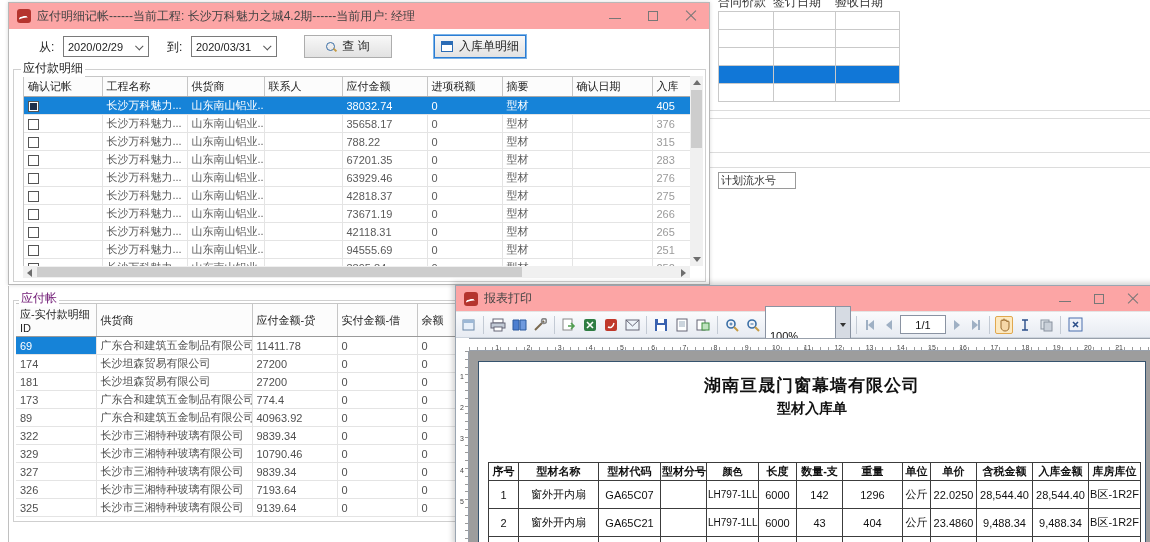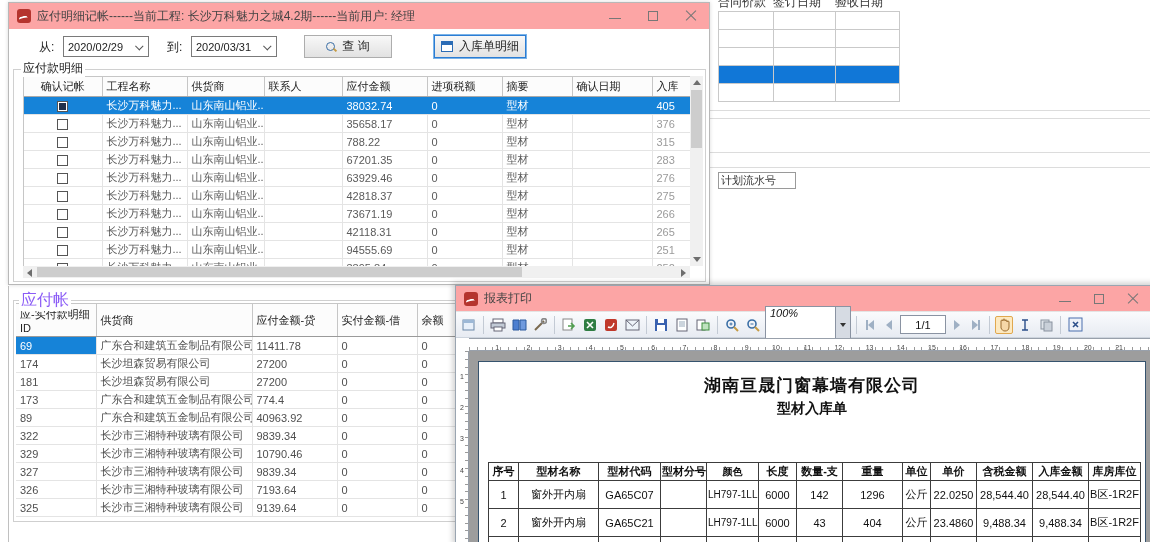--- a/index.html
+++ b/index.html
@@ -61,56 +61,56 @@
   .grid th { font-weight:normal; font-size:11px; color:#222; text-align:left; padding:0 4px;
     border-right:1px solid #c6c6c6; border-bottom:1px solid #a9a9a9; border-top:1px solid #c6c6c6; background:#fcfcfc; height:20px; }
   .grid td { font-size:11px; color:#5a5a5a; padding:0 4px; border-right:1px solid #e4e4e4;
     border-bottom:1px solid #e4e4e4; height:18px; white-space:nowrap; overflow:hidden; }
   .grid tr.sel-row td { background:#1683d8; color:#fff; border-right-color:#1683d8; }
   .cb { width:11px; height:11px; border:1px solid #555; background:#fff; display:inline-block; position:relative; vertical-align:middle; }
   .cb.checked::after { content:""; position:absolute; inset:1px; background:#20304a; }
 
   #t1-wrap { position:absolute; left:9px; top:6px; width:667px; height:190px; overflow:hidden; border-left:1px solid #c6c6c6; }
   #t1 { width:666px; }
-  #t1 .c0{width:78px;text-align:center;} #t1 .c1{width:85px;} #t1 .c2{width:77px;} #t1 .c3{width:78px;}
+  #t1 .c0{width:78px;text-align:left;} #t1 .c1{width:85px;} #t1 .c2{width:77px;} #t1 .c3{width:78px;}
   #t1 .c4{width:85px;} #t1 .c5{width:75px;} #t1 .c6{width:70px;} #t1 .c7{width:80px;} #t1 .c8{width:38px;}
   #t1 td.c8 { color:#9b9b9b; } #t1 tr.sel-row td.c8 { color:#fff; }
 
   
   .vscroll { position:absolute; right:2px; top:6px; width:13px; height:190px; background:#f0f0f0; }
   .hscroll { position:absolute; left:9px; bottom:3px; width:667px; height:12px; background:#f0f0f0; }
   .sarrow { position:absolute; width:0; height:0; }
   .vscroll .up { left:3px; top:4px; border-left:4px solid transparent; border-right:4px solid transparent; border-bottom:5px solid #6e6e6e; }
   .vscroll .down { left:3px; bottom:4px; border-left:4px solid transparent; border-right:4px solid transparent; border-top:5px solid #6e6e6e; }
   .vthumb { position:absolute; left:1px; top:14px; width:11px; height:58px; background:#cdcdcd; }
   .hscroll .left { top:3px; left:4px; border-top:4px solid transparent; border-bottom:4px solid transparent; border-right:5px solid #6e6e6e; }
   .hscroll .right { top:3px; right:4px; border-top:4px solid transparent; border-bottom:4px solid transparent; border-left:5px solid #6e6e6e; }
   .hthumb { position:absolute; top:1px; left:14px; width:485px; height:10px; background:#cdcdcd; }
 
   
   #panel2 { position:absolute; left:8px; top:286px; width:452px; height:256px; background:#fff;
     border-left:1px solid #c0c0c0; z-index:1; }
-  .group-label2 { position:absolute; left:10px; top:4px; font-size:16px; color:#8b5cf6; background:#fff; padding:0 2px; z-index:1; }
+  .group-label2 { position:absolute; left:10px; top:4px; font-size:12px; color:#701a75; background:#fff; padding:0 2px; z-index:1; }
   .gb2 { position:absolute; left:4px; top:14px; width:470px; height:222px; border:1px solid #cfcfcf; overflow:hidden; }
   #t2 { position:absolute; left:2px; top:2px; width:471px; }
   #t2 th { height:33px; vertical-align:middle; border-bottom:1px solid #9a9a9a; }
   #t2 .c0{width:80px;} #t2 .c1{width:156px;} #t2 .c2{width:85px;} #t2 .c3{width:80px;} #t2 .c4{width:70px;}
   #t2 td { color:#4f4f4f; }
   #t2 td.sel-cell { background:#1683d8; color:#fff; }
 
   
   #win-report { left:455px; top:285px; width:705px; height:262px; z-index:3; border:1px solid #9aa5b1; box-shadow:-2px -2px 6px rgba(0,0,0,.2); }
   #win-report .titlebar { border-bottom:1px solid #e4e4e4; }
   .rtoolbar { position:absolute; left:0; top:26px; width:100%; height:26px;
     background:linear-gradient(#fafbfd,#e7ebf2); border-bottom:1px solid #cdd4dd;
     display:flex; align-items:center; gap:3px; padding:0 4px; }
   .tsep { width:1px; height:18px; background:#c3cad4; margin:0 2px; flex:0 0 auto; }
   .ti { width:18px; height:18px; display:flex; align-items:center; justify-content:center; cursor:pointer; flex:0 0 auto; }
   .ti.pressed { background:#fde9c0; border:1px solid #e0a84f; border-radius:2px; }
-  .zoom-combo { width:86px; height:37px; border:1px solid #8a93a2; background:#fff; display:flex; align-items:flex-start; flex:0 0 auto; cursor:pointer;font-style:italic; }
+  .zoom-combo { width:86px; height:37px; border:1px solid #8a93a2; background:#fff; display:flex; align-items:flex-end; flex:0 0 auto; cursor:pointer; }
   .zoom-combo .zval { flex:1; font-size:11px; padding-left:4px; color:#111; }
   .zoom-combo .zarr { width:15px; height:100%; background:#d6dbe3; border-left:1px solid #8a93a2; display:flex; align-items:center; justify-content:center; }
   .zoom-combo .zarr::after { content:""; border-left:3px solid transparent; border-right:3px solid transparent; border-top:4px solid #333; }
   .pagebox { width:46px; height:19px; border:1px solid #8a93a2; background:#fff; font-size:11px;
     display:flex; align-items:center; justify-content:center; color:#111; flex:0 0 auto; }
   .nav { flex:0 0 auto; display:flex; align-items:center; justify-content:center; width:16px; height:18px; position:relative; }
   .tri { width:0; height:0; border-top:5px solid transparent; border-bottom:5px solid transparent; }
   .tri.r { border-left:6px solid #9fb0c4; } .tri.l { border-right:6px solid #9fb0c4; }
   .bar { width:2px; height:10px; background:#9fb0c4; }
 

